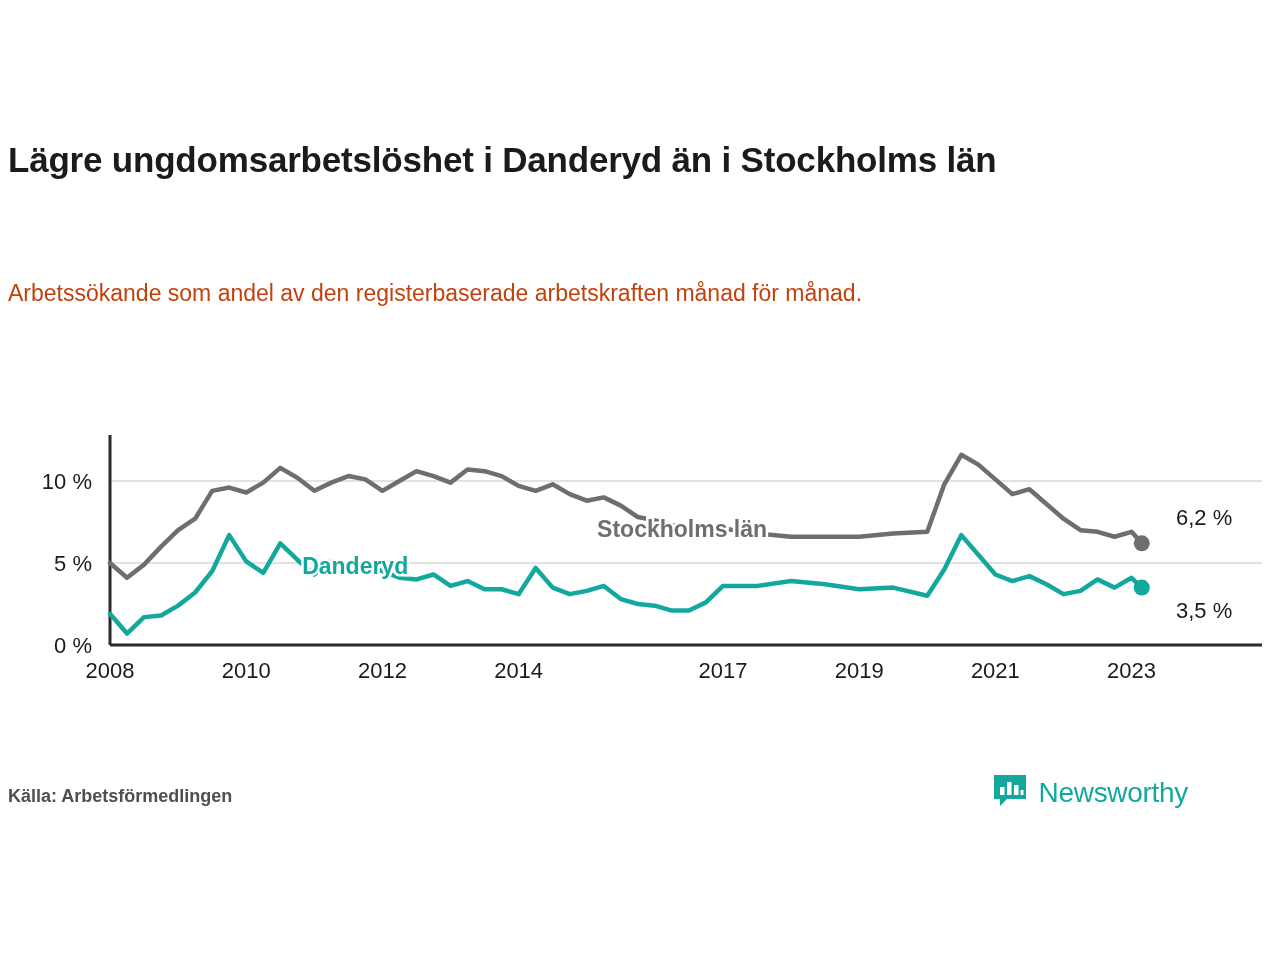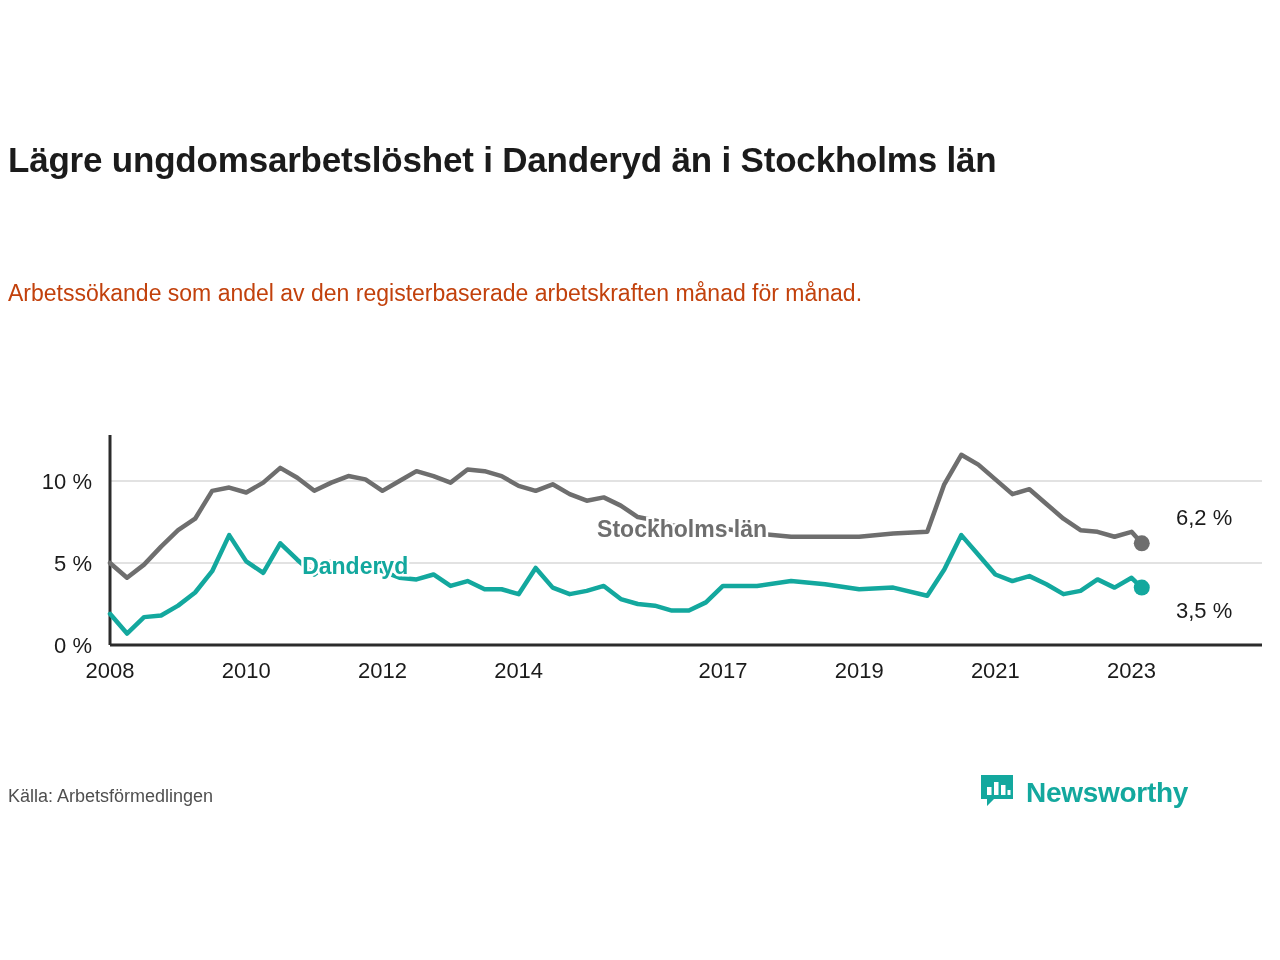--- a/index.html
+++ b/index.html
@@ -51,32 +51,33 @@
   }
   .chart-svg {
     display: block;
   }
   .source {
     position: absolute;
     left: 8px;
     top: 786px;
     font-size: 18px;
     color: #4f4f4f;
+    font-weight: bold;
   }
   .brand {
     position: absolute;
     right: 8px;
     top: 772px;
     display: flex;
     align-items: center;
     gap: 10px;
   }
   .brand-name {
     font-size: 28px;
-    font-weight: bold;
+    font-weight: normal;
     color: #13a89e;
     letter-spacing: -0.3px;
   }
   .tick-label {
     font-family: "Liberation Sans", sans-serif;
     font-size: 22px;
     fill: #1b1b1b;
   }
   .series-label {
     font-family: "Liberation Sans", sans-serif;

